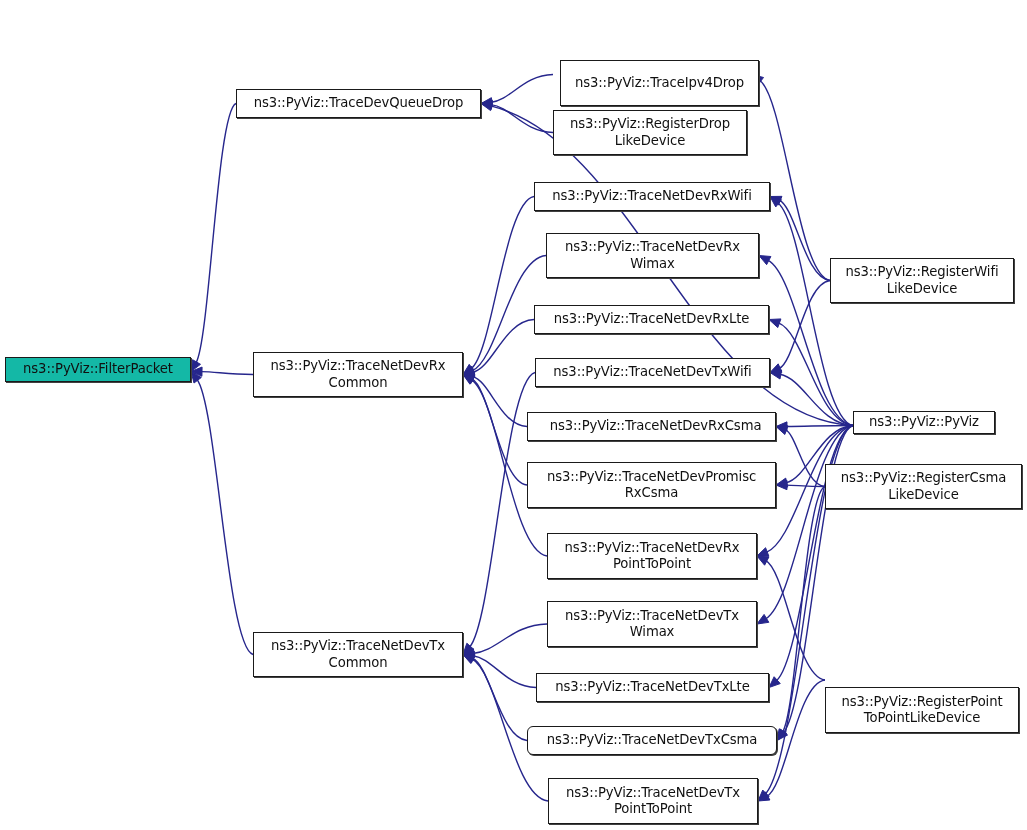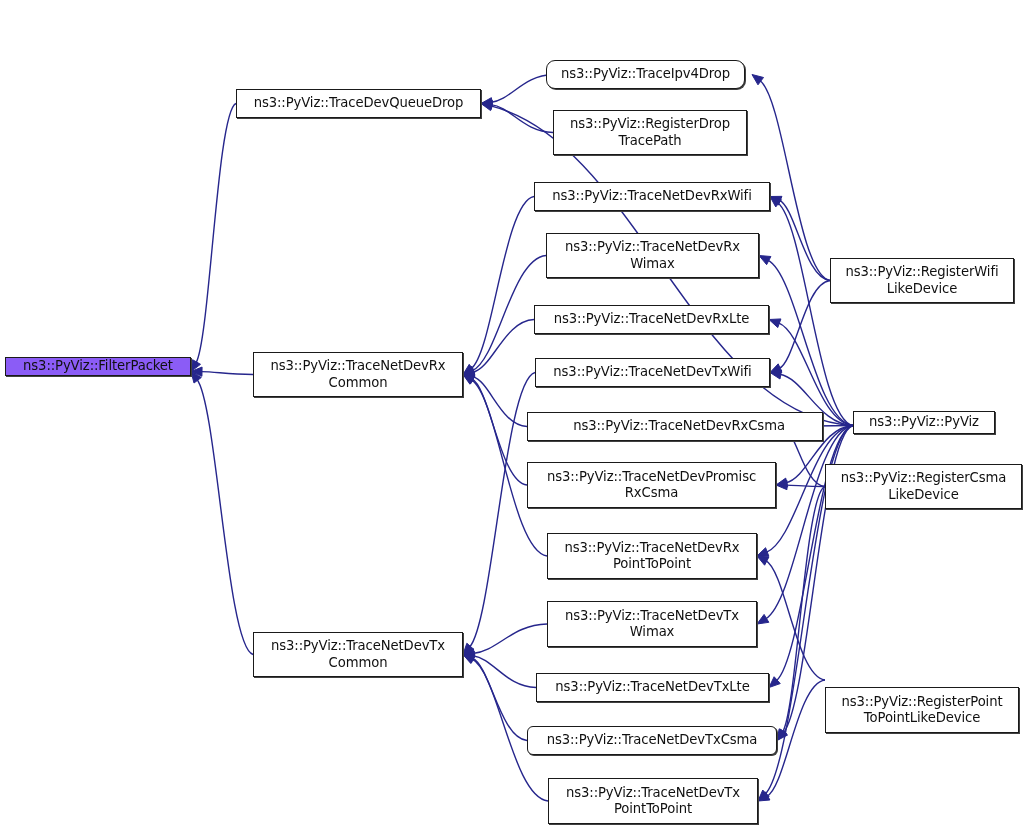--- a/index.html
+++ b/index.html
@@ -117,35 +117,35 @@
       <polygon points="770,372.5 781.6507294408975,369.96612875327014 779.9861887841043,379.0142945564527" fill="#26268c" stroke="#26268c" stroke-width="1"></polygon>
       <path d="M 853,425.5 C 821.08,433.816 808.92,702.385 783.4205215516954,732.8333903839954" fill="none" stroke="#26268c" stroke-width="1.4"></path>
       <polygon points="777,740.5 780.5359332835028,729.1132895086149 787.589214130227,735.0201693361747" fill="#26268c" stroke="#26268c" stroke-width="1"></polygon>
       <path d="M 825,486.5 C 804.84,493.2056 797.16,709.766 782.4848171405713,732.1383745040516" fill="none" stroke="#26268c" stroke-width="1.4"></path>
       <polygon points="777,740.5 779.1869511264922,728.7791960697939 786.8796465827647,733.8252278391196" fill="#26268c" stroke="#26268c" stroke-width="1"></polygon>
       <path d="M 853,425.5 C 813.1,433.9 797.9,762.5 765.1961896197248,794.0563082616691" fill="none" stroke="#26268c" stroke-width="1.4"></path>
       <polygon points="758,801 762.721710382065,790.0516918627625 769.1099067813294,796.6721863129094" fill="#26268c" stroke="#26268c" stroke-width="1"></polygon>
       <path d="M 825,680 C 796.86,683.1944 786.14,786.359 766.8711096696187,796.3844379291795" fill="none" stroke="#26268c" stroke-width="1.4"></path>
       <polygon points="758,801 765.6350620840033,791.8421712740728 769.881379189158,800.0035921701221" fill="#26268c" stroke="#26268c" stroke-width="1"></polygon>
     </svg>
-<div class="node thick highlight" style="left: 5px; top: 357px; width: 186px; height: 19px; background: #8b5cf6; border-color: rgb(26, 26, 26);">ns3::PyViz::FilterPacket</div>
+<div class="node thick highlight" style="left: 5px; top: 357px; width: 186px; height: 25px; background: #14b8a6; border-color: rgb(26, 26, 26);">ns3::PyViz::FilterPacket</div>
     <div class="node thick" style="left: 236px; top: 89px; width: 245px; height: 29px; border-color: rgb(26, 26, 26); text-align: right;">ns3::PyViz::TraceDevQueueDrop</div>
-    <div class="node thick" style="left: 546px; top: 60px; width: 199px; height: 29px; border-color: rgb(26, 26, 26); border-radius: 9px;">ns3::PyViz::TraceIpv4Drop</div>
+    <div class="node thick" style="left: 560px; top: 60px; width: 199px; height: 46px; border-color: rgb(26, 26, 26);">ns3::PyViz::TraceIpv4Drop</div>
     <div class="node thick" style="left: 553px; top: 110px; width: 194px; height: 45px; border-color: rgb(26, 26, 26);">ns3::PyViz::RegisterDrop
-TracePath</div>
+LikeDevice</div>
     <div class="node thick" style="left: 253px; top: 352px; width: 210px; height: 45px; border-color: rgb(26, 26, 26);">ns3::PyViz::TraceNetDevRx
 Common</div>
     <div class="node thick" style="left: 253px; top: 632px; width: 210px; height: 45px; border-color: rgb(26, 26, 26);">ns3::PyViz::TraceNetDevTx
 Common</div>
     <div class="node thick" style="left: 534px; top: 182px; width: 236px; height: 29px; border-color: rgb(26, 26, 26);">ns3::PyViz::TraceNetDevRxWifi</div>
     <div class="node thick" style="left: 546px; top: 233px; width: 213px; height: 45px; border-color: rgb(26, 26, 26);">ns3::PyViz::TraceNetDevRx
 Wimax</div>
     <div class="node thick" style="left: 534px; top: 305px; width: 235px; height: 29px; border-color: rgb(26, 26, 26);">ns3::PyViz::TraceNetDevRxLte</div>
     <div class="node thick" style="left: 535px; top: 358px; width: 235px; height: 29px; border-color: rgb(26, 26, 26);">ns3::PyViz::TraceNetDevTxWifi</div>
-    <div class="node thick" style="left: 527px; top: 412px; width: 296px; height: 29px; border-color: rgb(26, 26, 26); padding-left: 8px;">ns3::PyViz::TraceNetDevRxCsma</div>
+    <div class="node thick" style="left: 527px; top: 412px; width: 249px; height: 29px; border-color: rgb(26, 26, 26); padding-left: 8px;">ns3::PyViz::TraceNetDevRxCsma</div>
     <div class="node thick" style="left: 527px; top: 462px; width: 249px; height: 46px; border-color: rgb(26, 26, 26);">ns3::PyViz::TraceNetDevPromisc
 RxCsma</div>
     <div class="node thick" style="left: 547px; top: 533px; width: 210px; height: 46px; border-color: rgb(26, 26, 26);">ns3::PyViz::TraceNetDevRx
 PointToPoint</div>
     <div class="node thick" style="left: 547px; top: 601px; width: 210px; height: 46px; border-color: rgb(26, 26, 26);">ns3::PyViz::TraceNetDevTx
 Wimax</div>
     <div class="node thick" style="left: 536px; top: 673px; width: 233px; height: 29px; border-color: rgb(26, 26, 26);">ns3::PyViz::TraceNetDevTxLte</div>
     <div class="node thick" style="left: 527px; top: 726px; width: 250px; height: 29px; border-color: rgb(26, 26, 26); border-radius: 6px;">ns3::PyViz::TraceNetDevTxCsma</div>
     <div class="node thick" style="left: 548px; top: 778px; width: 210px; height: 46px; border-color: rgb(26, 26, 26);">ns3::PyViz::TraceNetDevTx
 PointToPoint</div>

